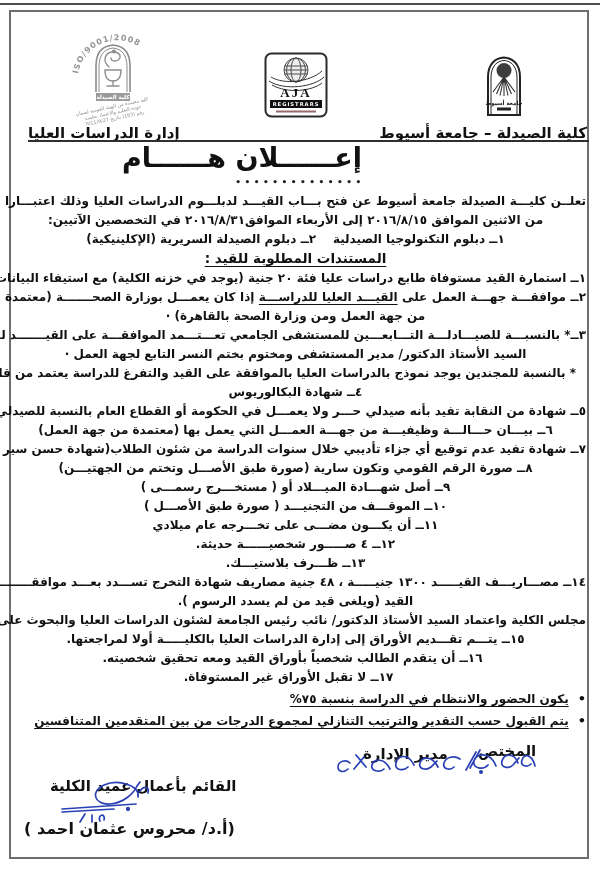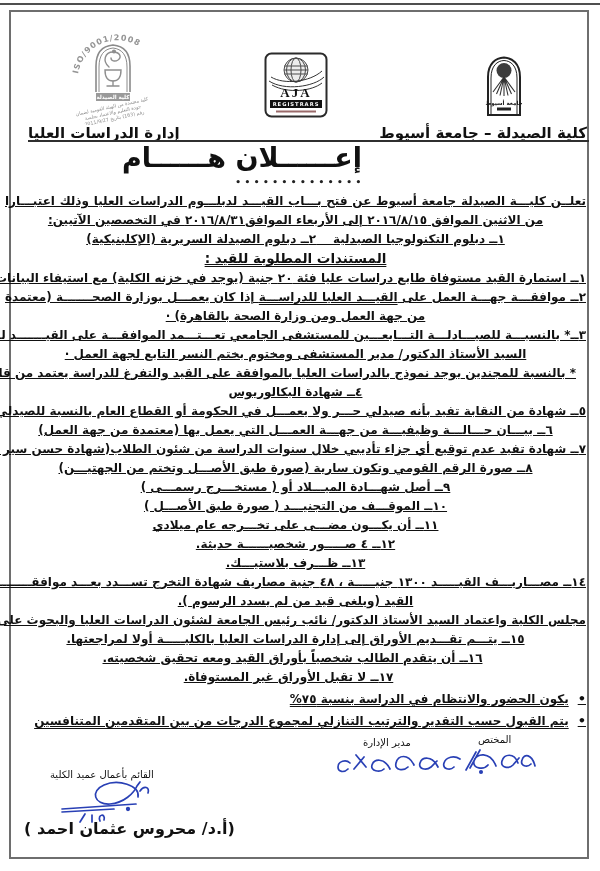--- a/index.html
+++ b/index.html
@@ -15,33 +15,33 @@
   .dept{position:absolute;top:124px;font-weight:bold;font-size:15px;white-space:nowrap;}
   .dept-left{left:28px;}
   .dept-right{right:13px;direction:rtl;}
   .rule{position:absolute;left:28px;top:140px;width:561px;height:2px;background:#2f2f2f;}
   .title{position:absolute;top:142px;left:0;width:484px;text-align:center;
          font-size:27px;font-weight:bold;direction:rtl;}
   .dots{position:absolute;top:177px;left:0;width:600px;text-align:center;
         font-size:9px;font-weight:bold;letter-spacing:3.5px;color:#222;}
   
   .doc{position:absolute;top:192px;right:14px;left:5px;direction:rtl;text-align:right;
-       font-size:12px;font-weight:bold;line-height:19px;text-decoration:underline;}
+       font-size:12px;font-weight:bold;line-height:19px;}
   .line{white-space:nowrap;text-align:center;}
   .jl{text-align:justify;text-align-last:justify;}
   .c{text-align:center;white-space:nowrap;}
   .u{text-decoration:underline;text-underline-offset:3px;}
   .head-u{text-decoration:underline;text-underline-offset:3px;font-size:13.5px;}
   .ind6{margin-right:6px;}
   .ind10{margin-right:10px;}
   .ind14{margin-right:14px;}
   .bullet{margin-top:2px;line-height:20px;white-space:nowrap;}
   .bm{margin-left:9px;font-size:13px;}
   
-  .sig-label{position:absolute;font-weight:normal;font-size:10px;direction:rtl;white-space:nowrap;}
+  .sig-label{position:absolute;font-weight:bold;font-size:15px;direction:rtl;white-space:nowrap;margin-top:8px;}
   .sp{left:478px;top:734px;}
   .dir{left:363px;top:737px;}
   .dean-t{left:50px;top:769px;}
   .dean-n{position:absolute;left:24px;top:819px;font-weight:bold;font-size:16px;direction:rtl;white-space:nowrap;}
   .sig-r{position:absolute;left:330px;top:746px;}
   .sig-l{position:absolute;left:40px;top:779px;}
 </style>
 </head>
 <body>
 

